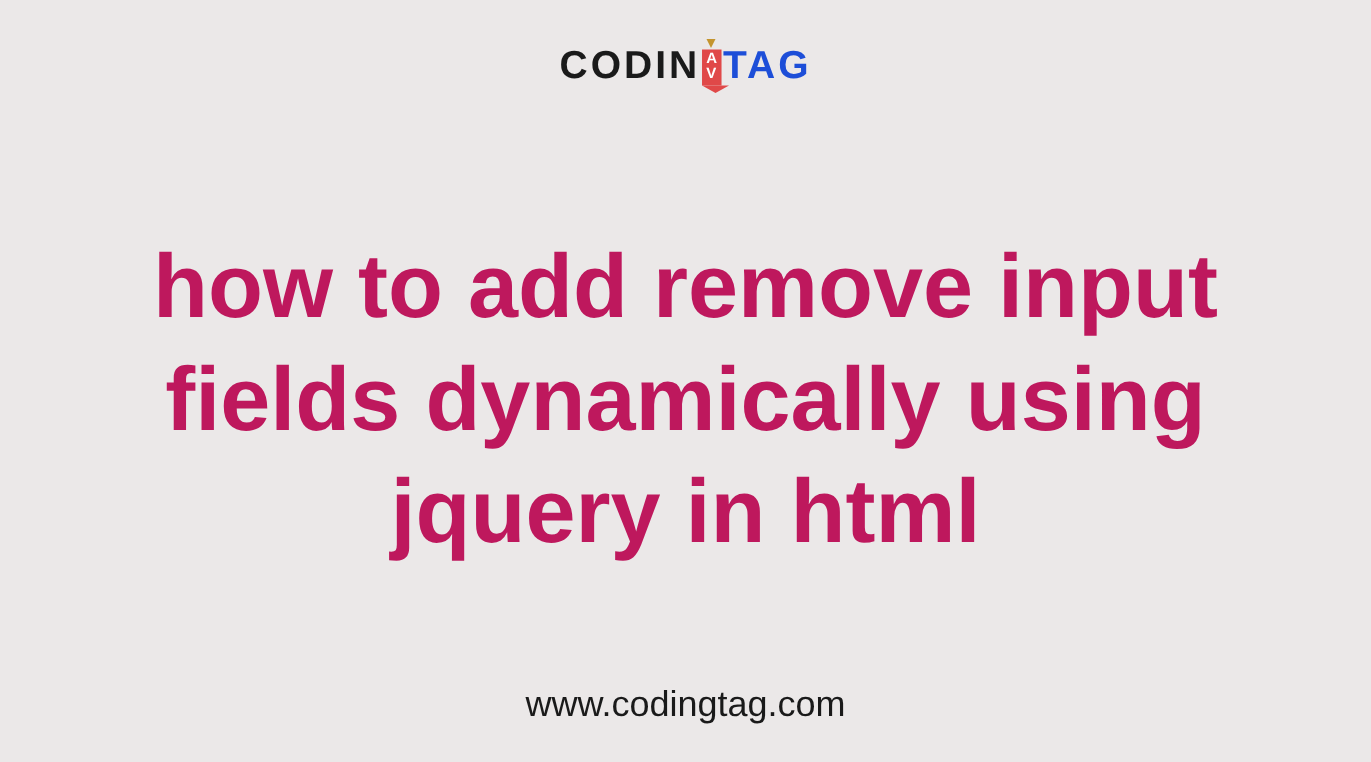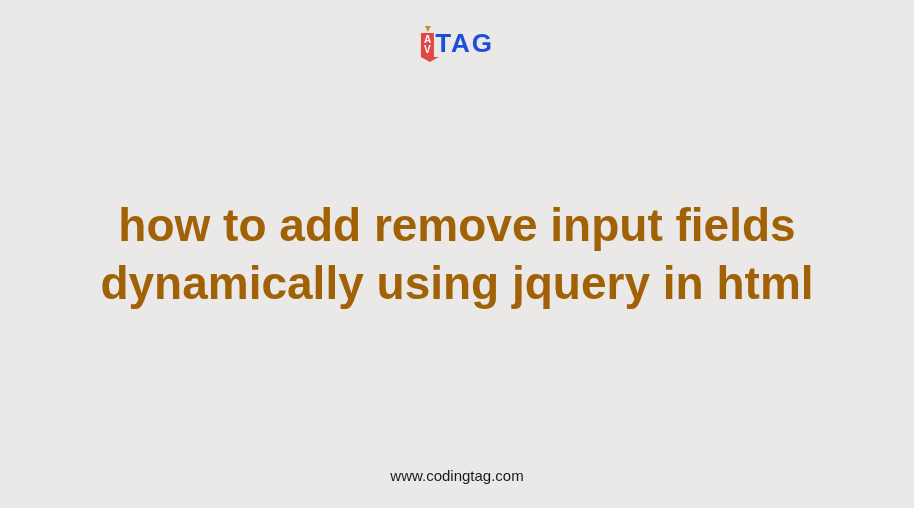--- a/index.html
+++ b/index.html
@@ -73,38 +73,40 @@
       color: #1d4ed8;
     }
     .headline {
       position: absolute;
       top: 50%;
       left: 50%;
       transform: translate(-50%, -50%);
       width: 90%;
       text-align: center;
       font-weight: 700;
-      font-size: 46px;
+      font-size: 60px;
       line-height: 1.25;
-      color: #a16207;
+      color: #be185d;
+      margin-top: 12px;
     }
     .footer-url {
       position: absolute;
       bottom: 24px;
       left: 50%;
       transform: translateX(-50%);
-      font-size: 15px;
+      font-size: 24px;
       color: #1a1a1a;
       font-weight: 400;
     }
   </style>
 </head>
 <body>
 
 <div class="logo">
+  <span class="logo-first">CODIN</span>
   <span class="logo-middle">
     <span class="pencil"></span>
     <span class="tag-shape">A<br>V</span>
   </span>
   <span class="logo-last">TAG</span>
 </div>
 
 <div class="headline">how to add remove input fields dynamically using jquery in html</div>
 
 <div class="footer-url">www.codingtag.com</div>

